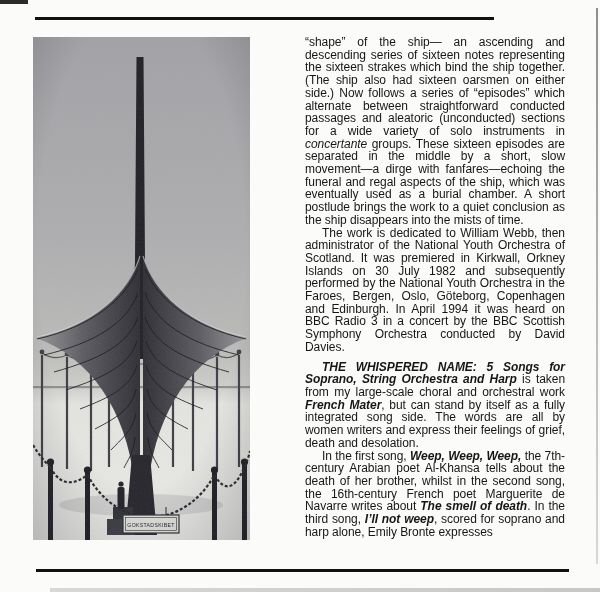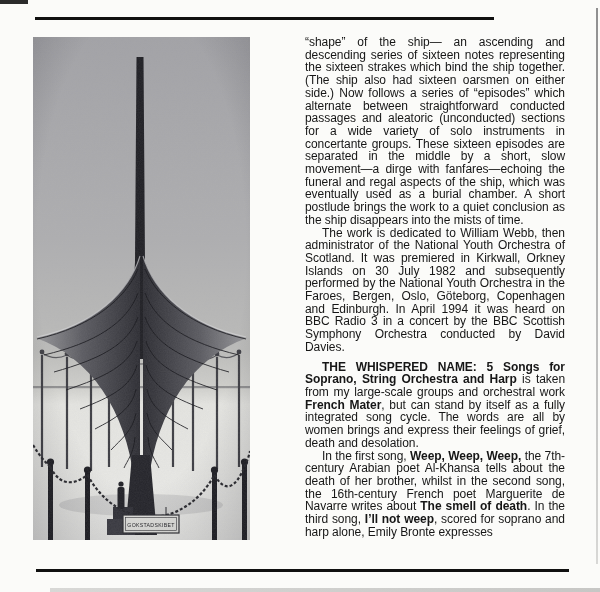--- a/index.html
+++ b/index.html
@@ -26,22 +26,22 @@
   .text-col {
     position:absolute; left:305px; top:36px; width:260px;
     color:#161616;
     font-size:12px; line-height:12.7px;
     text-align:justify;
     letter-spacing:-0.05px;
   }
   .para { margin:0; }
   .para.indent { text-indent:17px; }
   .para.gap { margin-top:7px; }
-  .para b, .para .b { font-weight:bold; }
-  .para .i { }
+  .para b, .para .b { font-weight:bold;font-style:italic; }
+  .para .i { font-style:italic; }
 </style>
 </head>
 <body>
 
 <div class="page">
 
   <div class="corner-mark"></div>
   <div class="top-rule"></div>
   <div class="right-edge-line"></div>
 
@@ -179,20 +179,20 @@
       </g>
 
       <rect x="0" y="0" width="217" height="503" fill="url(#vign)"></rect>
       <rect x="0" y="0" width="217" height="503" filter="url(#grain)" opacity="0.55"></rect>
     </svg>
   </figure>
 
   <div class="text-col">
     <p class="para"><span>“shape” of the ship— an ascending and descending series of sixteen notes representing the sixteen strakes which bind the ship together. (The ship also had sixteen oarsmen on either side.) Now follows a series of “episodes” which alternate between straightforward conducted passages and aleatoric (unconducted) sections for a wide variety of solo instruments in </span><span class="i">concertante</span><span> groups. These sixteen episodes are separated in the middle by a short, slow movement—a dirge with fanfares—echoing the funeral and regal aspects of the ship, which was eventually used as a burial chamber. A short postlude brings the work to a quiet conclusion as the ship disappears into the mists of time.</span></p>
     <p class="para indent"><span>The work is dedicated to William Webb, then administrator of the National Youth Orchestra of Scotland. It was premiered in Kirkwall, Orkney Islands on 30 July 1982 and subsequently performed by the National Youth Orchestra in the Faroes, Bergen, Oslo, Göteborg, Copenhagen and Edinburgh. In April 1994 it was heard on BBC Radio 3 in a concert by the BBC Scottish Symphony Orchestra conducted by David Davies.</span></p>
-    <p class="para indent gap"><span class="b">THE WHISPERED NAME: 5 Songs for Soprano, String Orchestra and Harp</span><span> is taken from my large-scale groups and orchestral work </span><span class="b">French Mater</span><span>, but can stand by itself as a fully integrated song cycle. The words are all by women brings and express their feelings of grief, death and desolation.</span></p>
+    <p class="para indent gap"><span class="b">THE WHISPERED NAME: 5 Songs for Soprano, String Orchestra and Harp</span><span> is taken from my large-scale choral and orchestral work </span><span class="b">French Mater</span><span>, but can stand by itself as a fully integrated song side. The words are all by women writers and express their feelings of grief, death and desolation.</span></p>
     <p class="para indent"><span>In the first song, </span><span class="b">Weep, Weep, Weep,</span><span> the 7th-century Arabian poet Al-Khansa tells about the death of her brother, whilst in the second song, the 16th-century French poet Marguerite de Navarre writes about </span><span class="b">The smell of death</span><span>. In the third song, </span><span class="b">I’ll not weep</span><span>, scored for soprano and harp alone, Emily Bronte expresses</span></p>
   </div>
 
   <div class="bottom-rule"></div>
   <div class="bottom-strip"></div>
 
 </div>
 
 </body></html>

